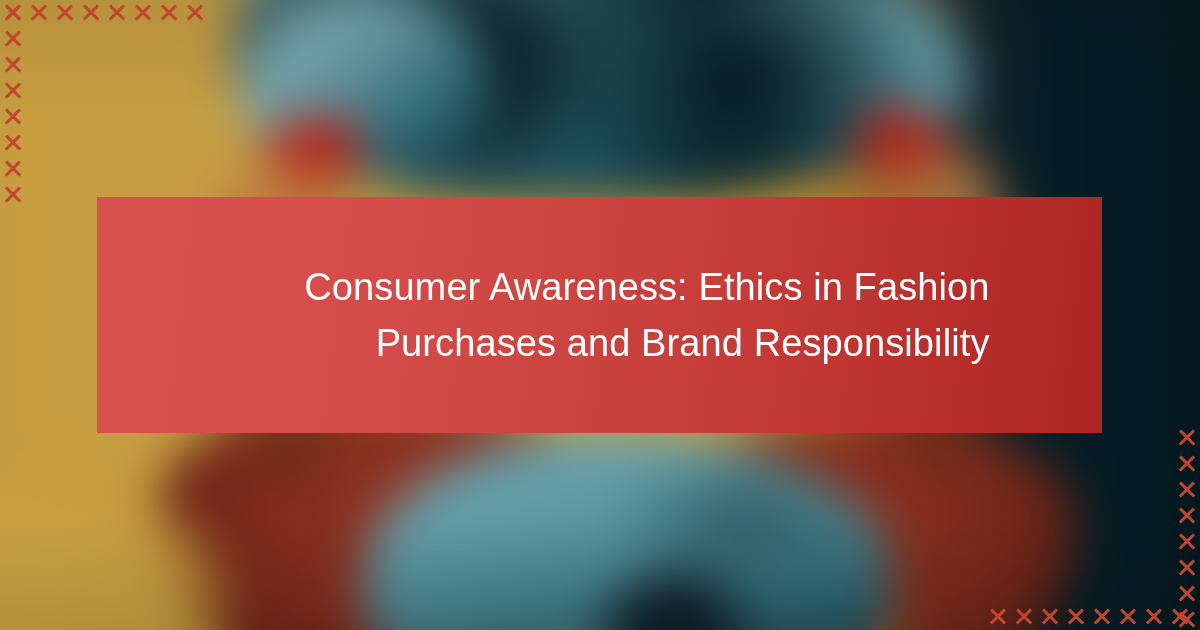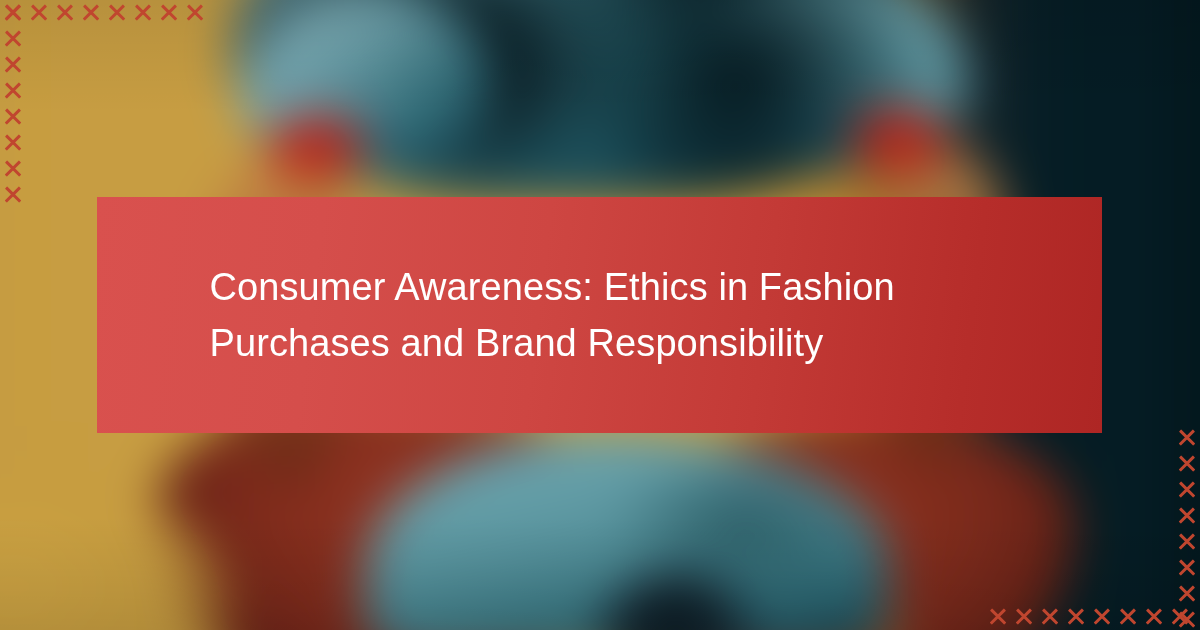--- a/index.html
+++ b/index.html
@@ -344,21 +344,21 @@
     padding: 0 48px;
   }
 
   .banner-title {
     margin: 0;
     color: #ffffff;
     font-family: "Liberation Sans", sans-serif;
     font-size: 38px;
     font-weight: 400;
     line-height: 1.48;
-    text-align: left;
+    text-align: right;
     letter-spacing: .1px;
     max-width: 780px;
   }
 </style>
 </head>
 <body>
 
 <div id="card">
 
   <div class="photo-stage">

